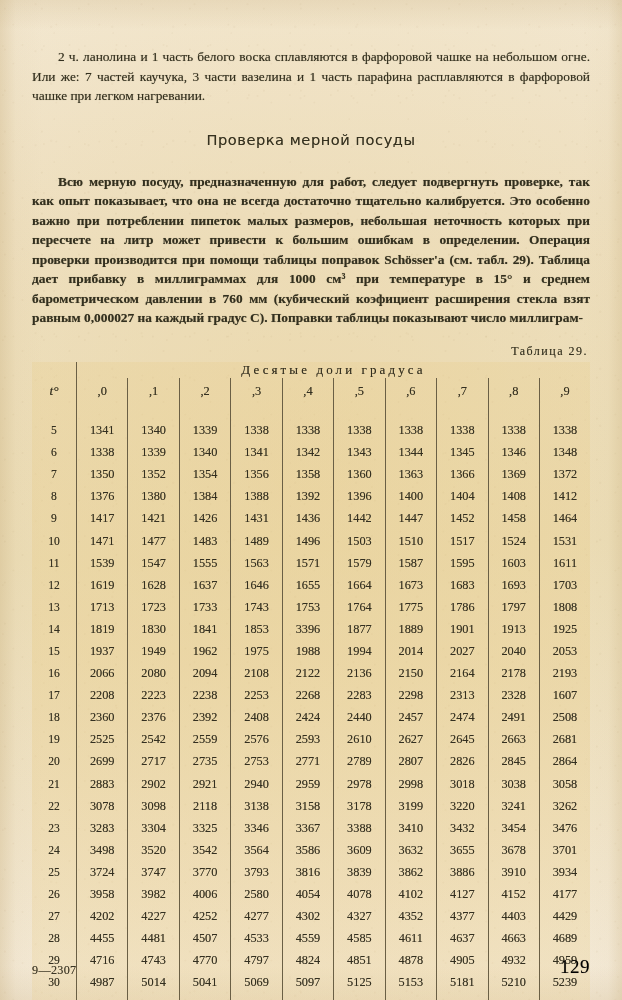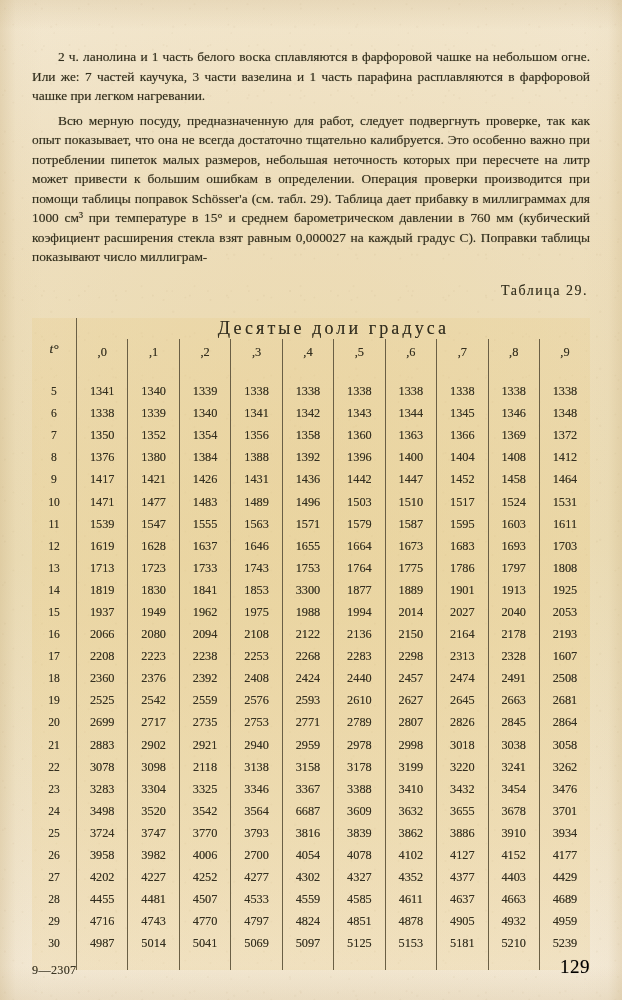--- a/index.html
+++ b/index.html
@@ -79,29 +79,29 @@
     text-align: center;
     font-family: "DejaVu Sans", sans-serif;
     font-size: 14.6px;
     font-weight: 400;
     letter-spacing: 0.55px;
     color: #35311f;
     margin: 25px 0 0 0;
     text-shadow: 0 0 0.6px rgba(60,52,30,0.45);
   }
 
-  #calibration-paragraph { margin: 5px 0 0 0; }
+  #calibration-paragraph { margin: 24px 0 0 0; font-weight: bold; }
 
   
   #table-caption {
     text-align: right;
-    font-size: 14px;
+    font-size: 12px;
     letter-spacing: 1.5px;
     color: #33301f;
-    margin: 16px 2px 19px 0;
+    margin: 16px 2px 3px 0;
     text-shadow: 0 0 0.6px rgba(60,52,30,0.45);
   }
 
   
   .table-wrap {
     position: relative;
     background: linear-gradient(180deg, rgba(233,206,142,0.30) 0%, rgba(233,206,142,0.42) 45%, rgba(233,206,142,0.26) 100%);
     padding: 0;
   }
   table.corrections {
@@ -142,21 +142,21 @@
   }
 
   th.t-col {
     width: 44px;
     font-family: "Liberation Serif", serif;
     font-style: italic;
     font-size: 13.5px;
     vertical-align: middle;
   }
   th.group-head {
-    font-size: 18px;
+    font-size: 13px;
     letter-spacing: 3.1px;
     padding: 5px 0 4px 0;
     border-bottom: 1px solid #5c533d;
   }
   th.decimal-head {
     height: 27px;
     vertical-align: middle;
     font-size: 12.4px;
   }
   tbody td {
@@ -196,20 +196,21 @@
 <body>
 
 <div class="paper"></div>
 <div class="grain"></div>
 <div class="paper-edge"></div>
 
 <div class="page">
 
   <p class="bodytext" id="intro-paragraph"><span class="indent"></span><span>2 ч. ланолина и 1 часть белого воска сплавляются в фарфоровой чашке на небольшом огне. Или же: 7 частей каучука, 3 части вазелина и 1 часть парафина расплавляются в фарфоровой чашке при легком нагревании.</span></p>
 
+  <h2 id="section-heading">Проверка мерной посуды</h2>
 
   <p class="bodytext" id="calibration-paragraph"><span class="indent"></span><span>Всю мерную посуду, предназначенную для работ, следует подвергнуть проверке, так как опыт показывает, что она не всегда достаточно тщательно калибруется. Это особенно важно при потреблении пипеток малых размеров, небольшая неточность которых при пересчете на литр может привести к большим ошибкам в определении. Операция проверки производится при помощи таблицы поправок Schösser'a (см. табл. 29). Таблица дает прибавку в миллиграммах для 1000 см³ при температуре в 15° и среднем барометрическом давлении в 760 мм (кубический коэфициент расширения стекла взят равным 0,000027 на каждый градус С). Поправки таблицы показывают число миллиграм-</span></p>
 
   <div id="table-caption">Таблица 29.</div>
 
   <div class="table-wrap">
     <table class="corrections">
       <thead>
         <tr>
           <th class="t-col rule-top" rowspan="3">t°</th>
@@ -357,21 +358,21 @@
             <td class="dcol">1786</td>
             <td class="dcol">1797</td>
             <td class="dcol no-right">1808</td>
           </tr>
           <tr>
             <td class="tval">14</td>
             <td class="dcol">1819</td>
             <td class="dcol">1830</td>
             <td class="dcol">1841</td>
             <td class="dcol">1853</td>
-            <td class="dcol">3300</td>
+            <td class="dcol">3396</td>
             <td class="dcol">1877</td>
             <td class="dcol">1889</td>
             <td class="dcol">1901</td>
             <td class="dcol">1913</td>
             <td class="dcol no-right">1925</td>
           </tr>
           <tr>
             <td class="tval">15</td>
             <td class="dcol">1937</td>
             <td class="dcol">1949</td>
@@ -487,21 +488,21 @@
             <td class="dcol">3432</td>
             <td class="dcol">3454</td>
             <td class="dcol no-right">3476</td>
           </tr>
           <tr>
             <td class="tval">24</td>
             <td class="dcol">3498</td>
             <td class="dcol">3520</td>
             <td class="dcol">3542</td>
             <td class="dcol">3564</td>
-            <td class="dcol">6687</td>
+            <td class="dcol">3586</td>
             <td class="dcol">3609</td>
             <td class="dcol">3632</td>
             <td class="dcol">3655</td>
             <td class="dcol">3678</td>
             <td class="dcol no-right">3701</td>
           </tr>
           <tr>
             <td class="tval">25</td>
             <td class="dcol">3724</td>
             <td class="dcol">3747</td>
@@ -512,21 +513,21 @@
             <td class="dcol">3862</td>
             <td class="dcol">3886</td>
             <td class="dcol">3910</td>
             <td class="dcol no-right">3934</td>
           </tr>
           <tr>
             <td class="tval">26</td>
             <td class="dcol">3958</td>
             <td class="dcol">3982</td>
             <td class="dcol">4006</td>
-            <td class="dcol">2700</td>
+            <td class="dcol">2580</td>
             <td class="dcol">4054</td>
             <td class="dcol">4078</td>
             <td class="dcol">4102</td>
             <td class="dcol">4127</td>
             <td class="dcol">4152</td>
             <td class="dcol no-right">4177</td>
           </tr>
           <tr>
             <td class="tval">27</td>
             <td class="dcol">4202</td>

